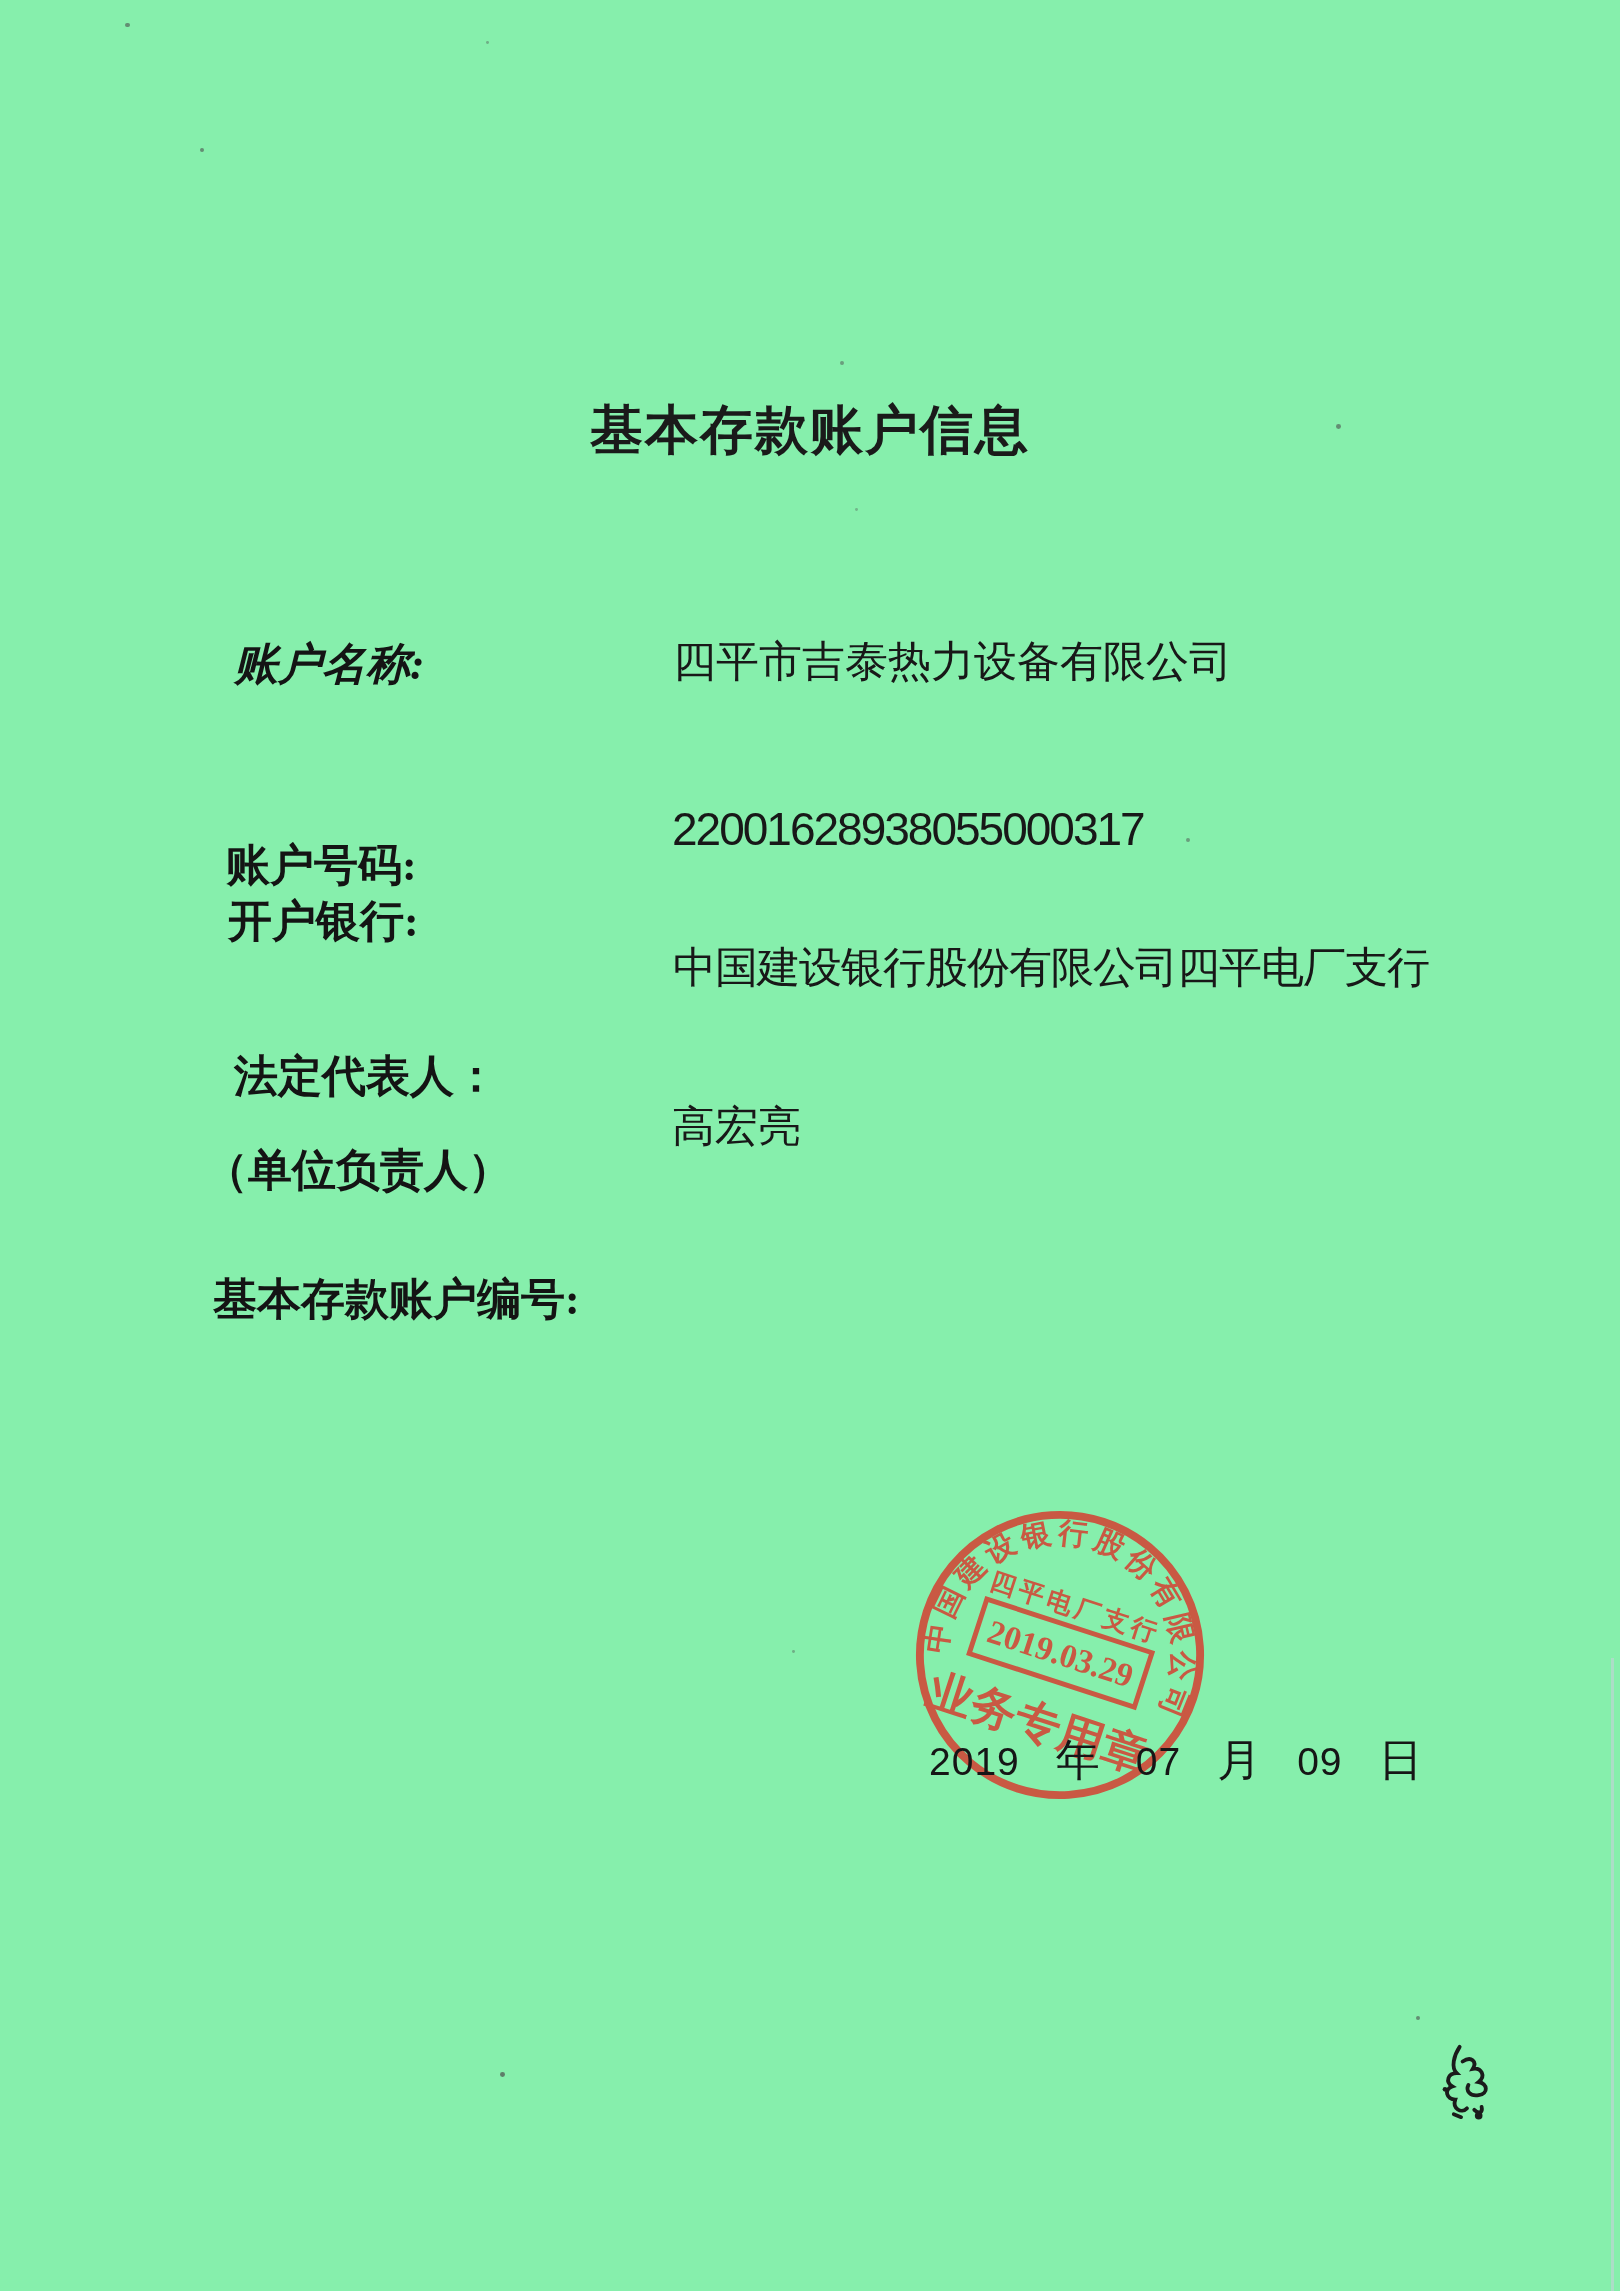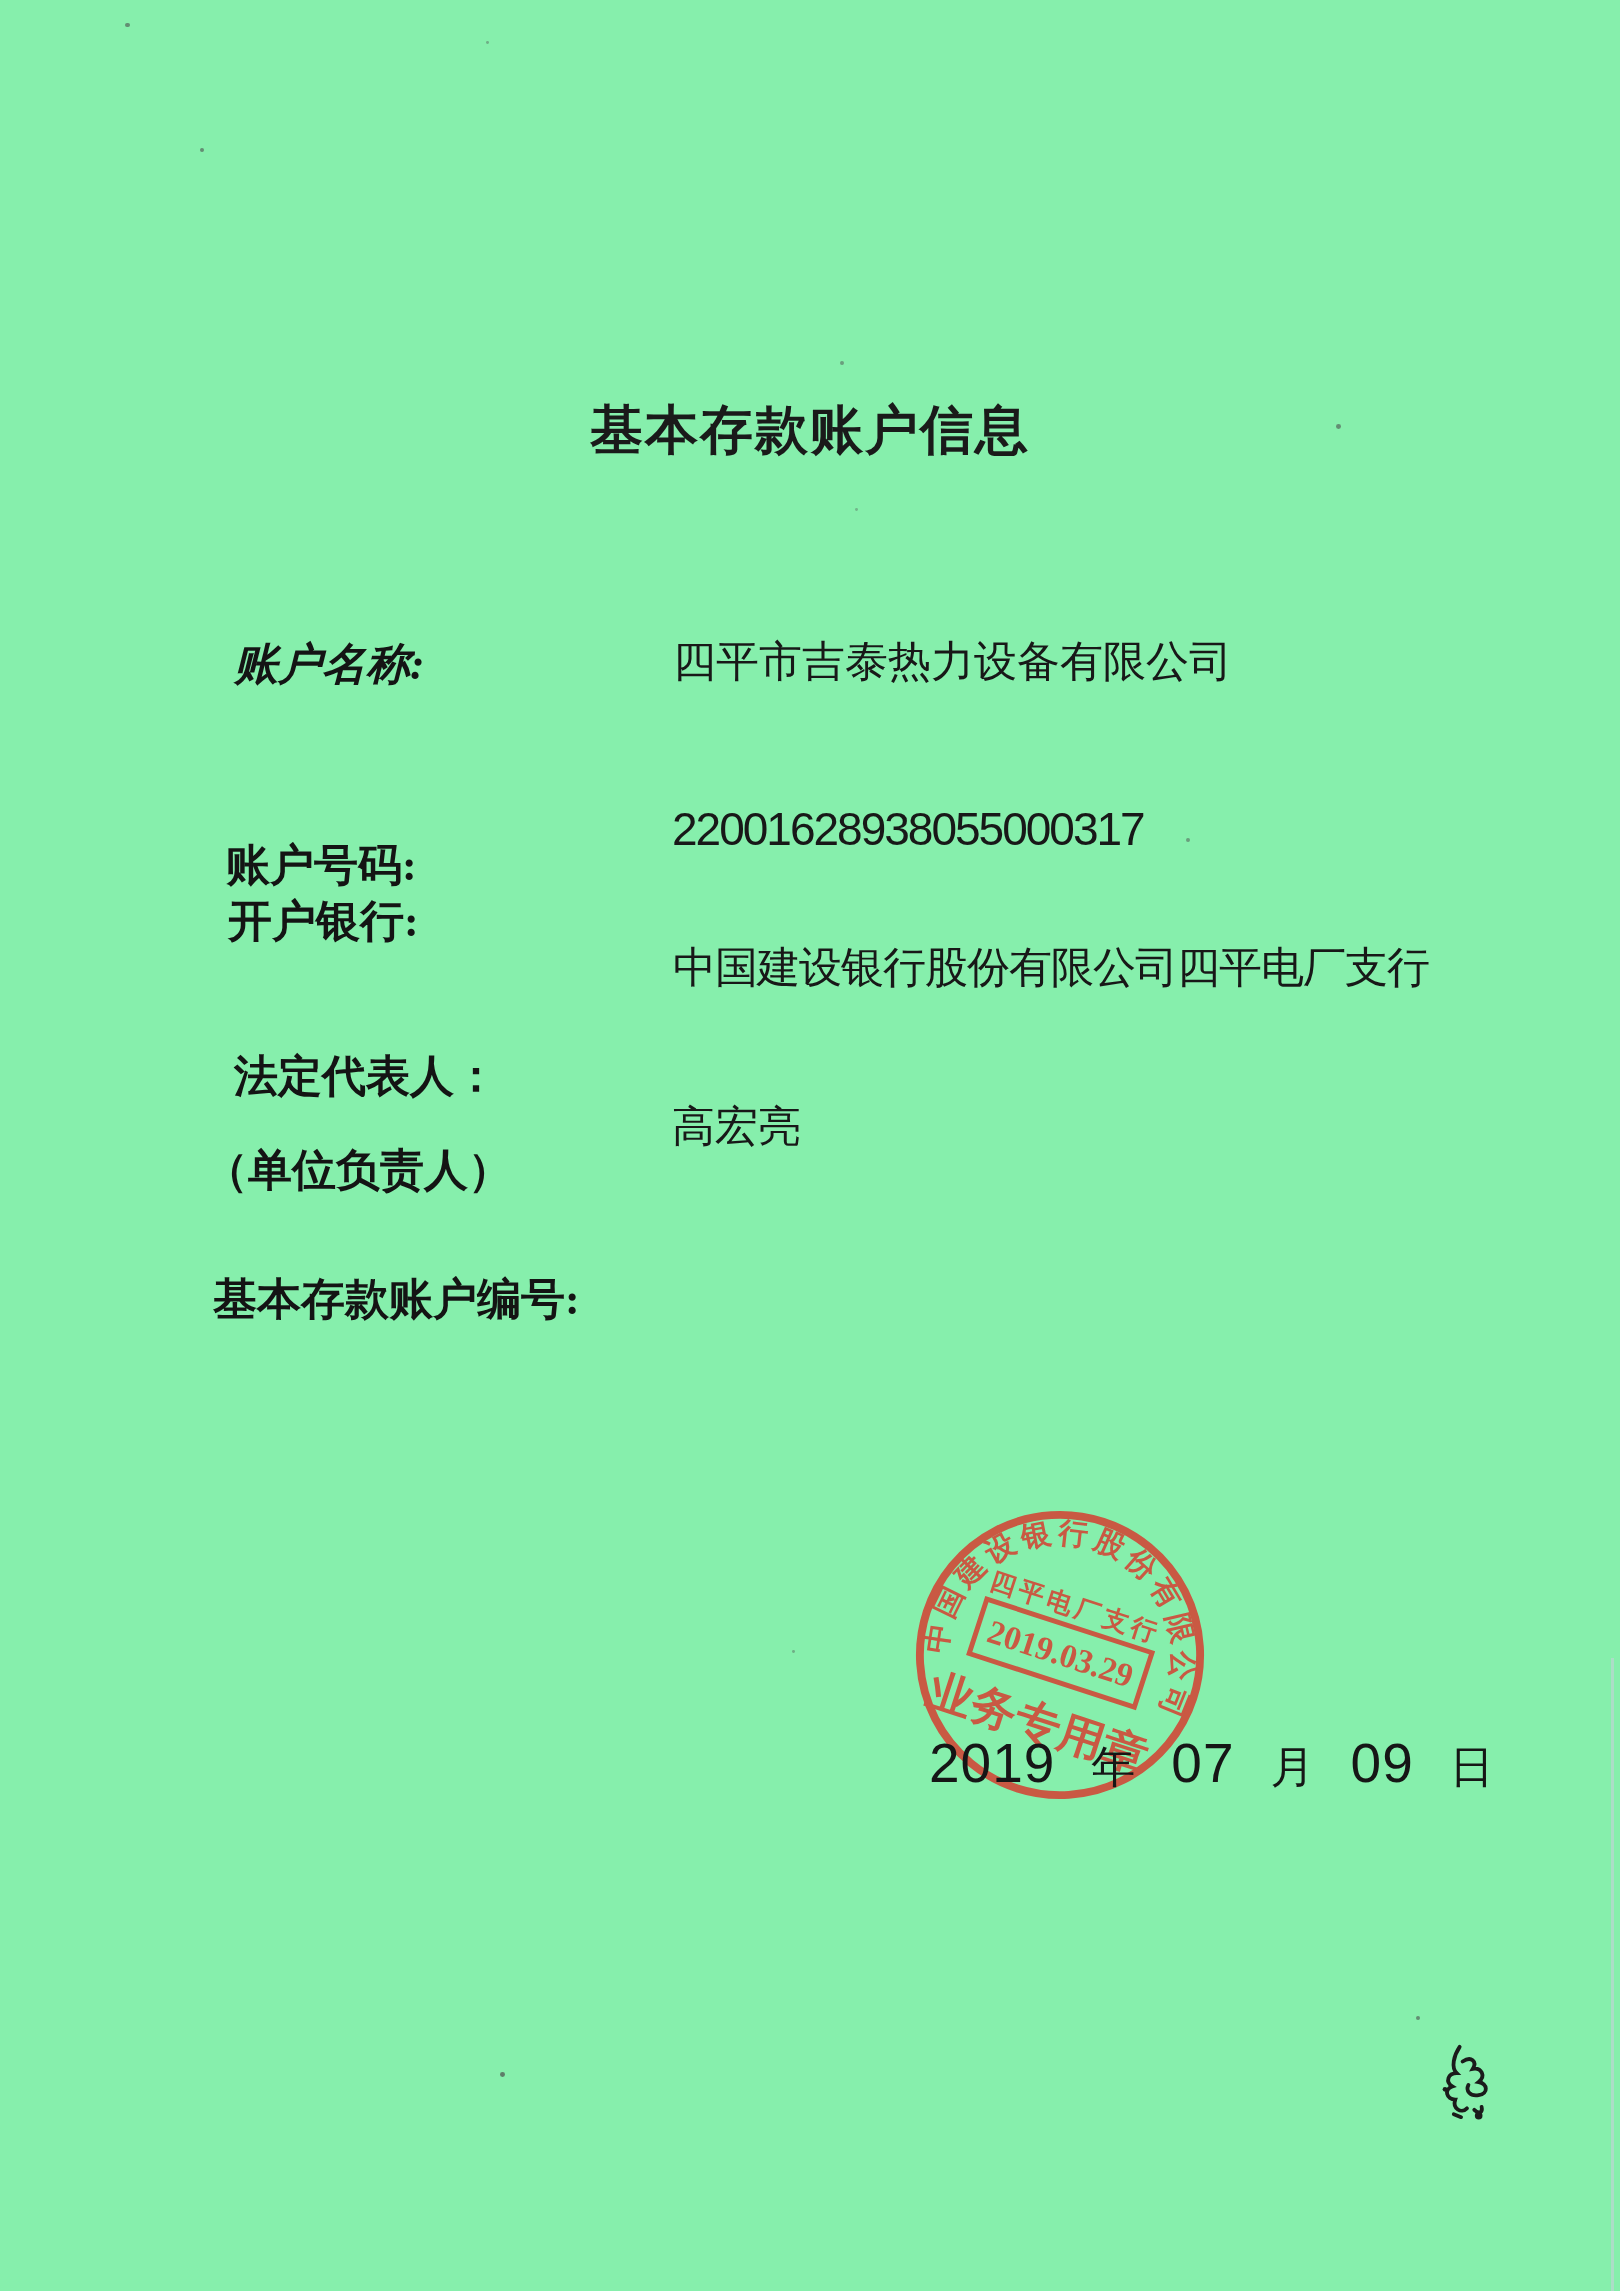--- a/index.html
+++ b/index.html
@@ -66,21 +66,21 @@
     position: absolute;
     top: 1731px;
     left: 929px;
     display: flex;
     align-items: baseline;
     gap: 36px;
     font-size: 44px;
     color: #161616;
     z-index: 6;
   }
-  .date-line .num { letter-spacing: 1px; font-size: 55px; }
+  .date-line .num { letter-spacing: 1px; font-size: 39px; }
 
   
   .stamp {
     position: absolute;
     left: 912px;
     top: 1507px;
     width: 296px;
     height: 296px;
     z-index: 4;
   }

